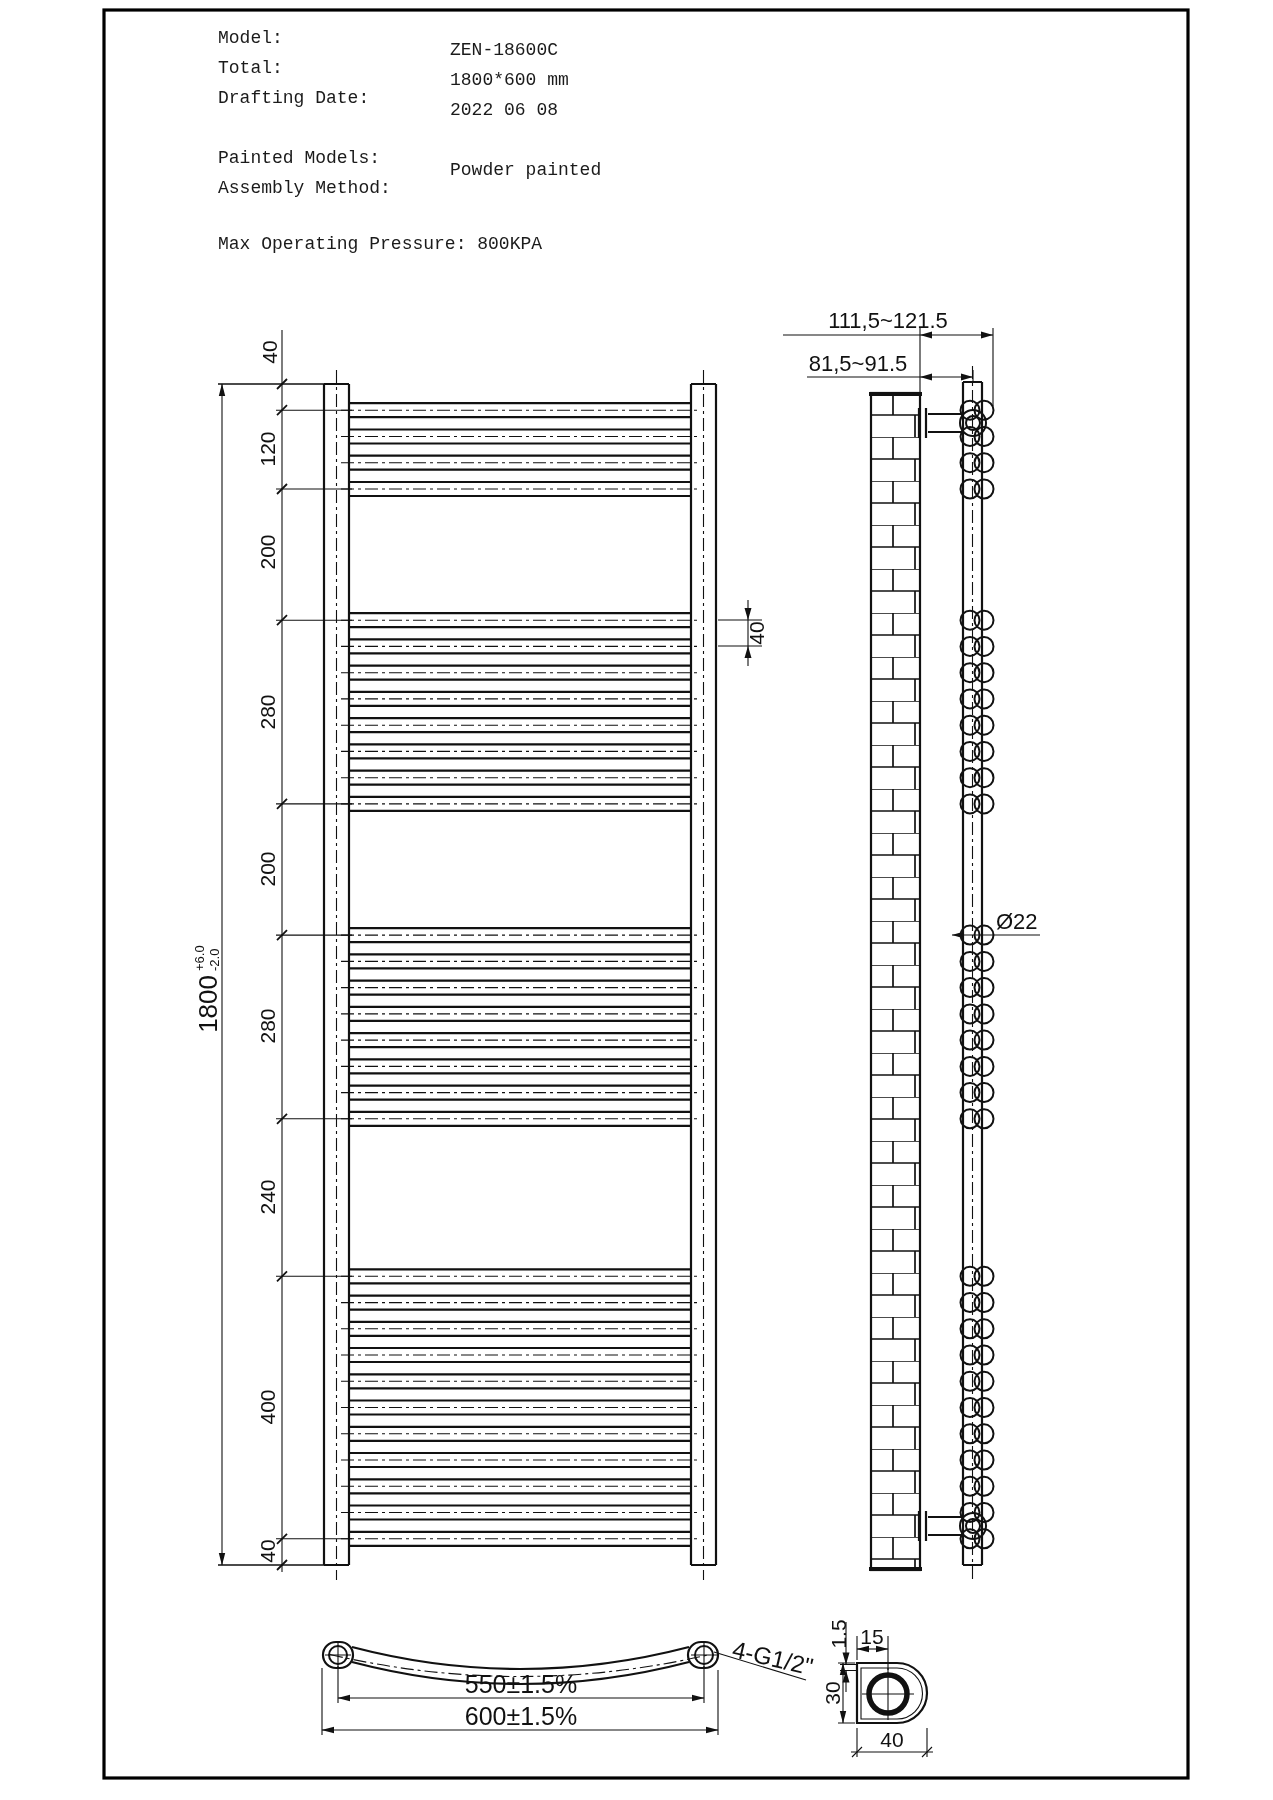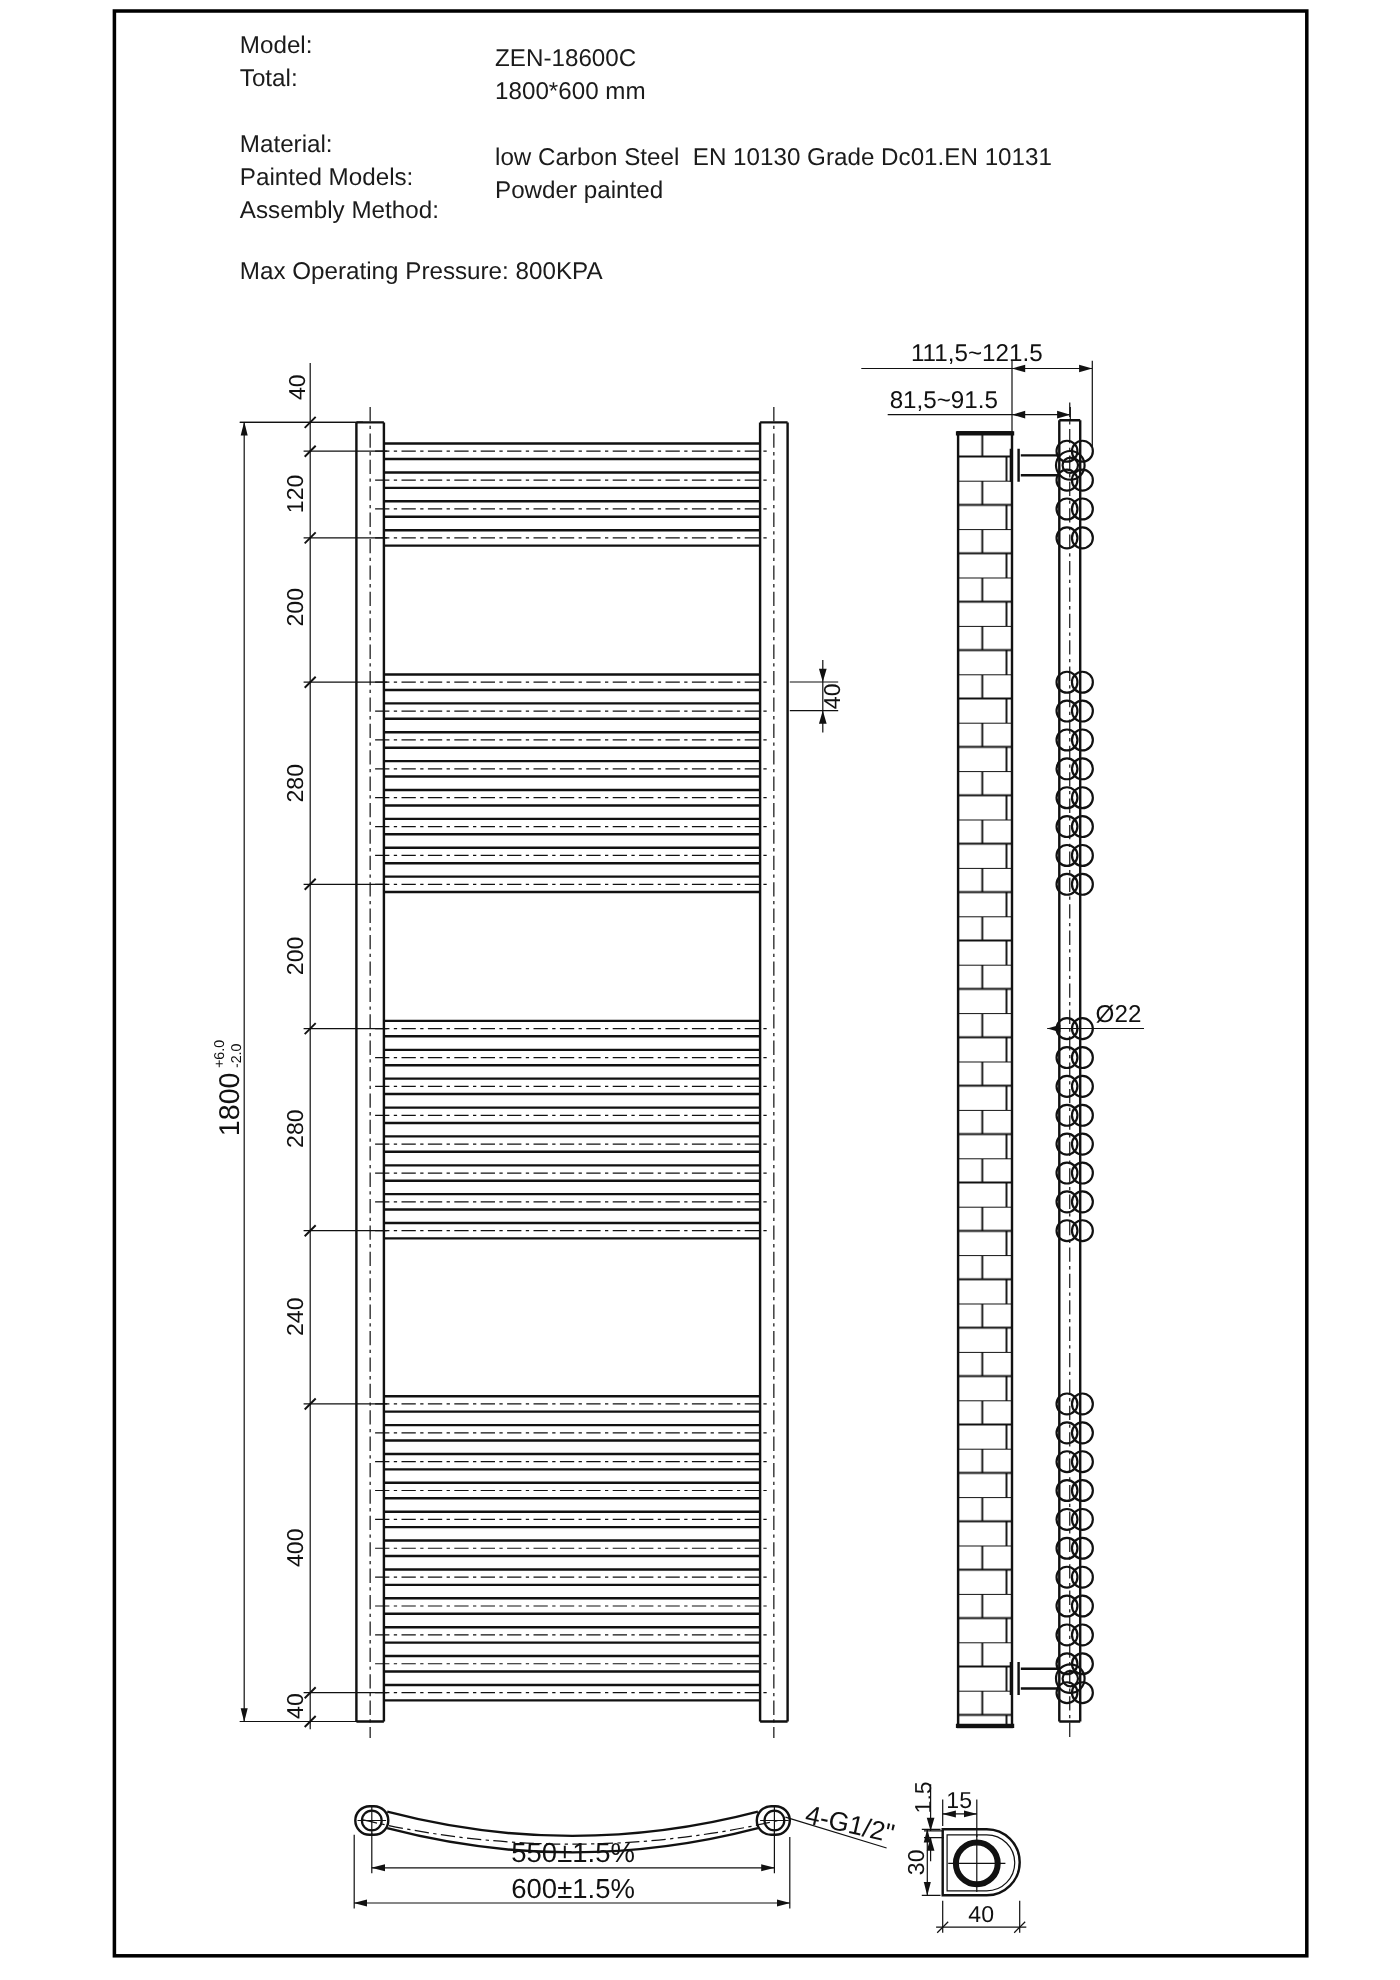--- a/index.html
+++ b/index.html
@@ -1,43 +1,43 @@
 <!DOCTYPE html>
 <html><head>
 <meta charset="utf-8">
 <style>
   html,body{margin:0;padding:0;background:#fff;}
   #sheet{position:relative;width:1273px;height:1800px;background:#fff;overflow:hidden;
          font-family:"Liberation Sans",sans-serif;color:#111;}
   #dwg{position:absolute;left:0;top:0;}
   
   .spec-row{position:absolute;left:218px;width:760px;height:24px;
-            font-family:Liberation Sans, sans-serif;
-            font-size:22px;color:#1b1b1b;white-space:pre;}
+            font-family:Liberation Mono, monospace;
+            font-size:18px;color:#1b1b1b;white-space:pre;}
   .spec-row .val{position:absolute;left:232px;top:12px;}
   
   .ln{stroke:#111;stroke-width:2.2;fill:none}
   .ln2{stroke:#111;stroke-width:2;fill:none}
   .thin{stroke:#111;stroke-width:1.1;fill:none}
   .cl{stroke:#111;stroke-width:1.1;fill:none;stroke-dasharray:13 4 3 4}
   .thk{stroke:#111;stroke-width:4;fill:none}
   .arr{fill:#111;stroke:none}
   text{fill:#111;font-family:"Liberation Sans",sans-serif}
   .dim{font-size:22px}
   .dimS{font-size:21px}
   .dimL{font-size:25px}
 </style>
 </head>
 <body>
 
 <div id="sheet">
 
   <div class="spec-row" style="top:28px"><span>Model:</span><span class="val">ZEN-18600C</span></div>
   <div class="spec-row" style="top:58px"><span>Total:</span><span class="val">1800*600 mm</span></div>
-  <div class="spec-row" style="top:118px"><span>Material:</span><span class="val">low Carbon Steel  EN 10130 Grade Dc01.EN 10131</span></div>
+  <div class="spec-row" style="top:88px"><span>Drafting Date:</span><span class="val">2022 06 08</span></div>
   <div class="spec-row" style="top:148px"><span>Painted Models:</span><span class="val">Powder painted</span></div>
   <div class="spec-row" style="top:178px"><span>Assembly Method:</span></div>
   <div class="spec-row" style="top:234px"><span>Max Operating Pressure: 800KPA</span></div>
 
   <svg id="dwg" width="1273" height="1800" viewBox="0 0 1273 1800">
     <defs>
       <marker id="arr" markerWidth="13" markerHeight="9" refX="12" refY="4" orient="auto-start-reverse" markerUnits="userSpaceOnUse">
         <path d="M0,0.8 L12.5,4 L0,7.2 Z" fill="#111"></path>
       </marker>
       <pattern id="brick" x="871" y="393" width="44" height="44" patternUnits="userSpaceOnUse">

